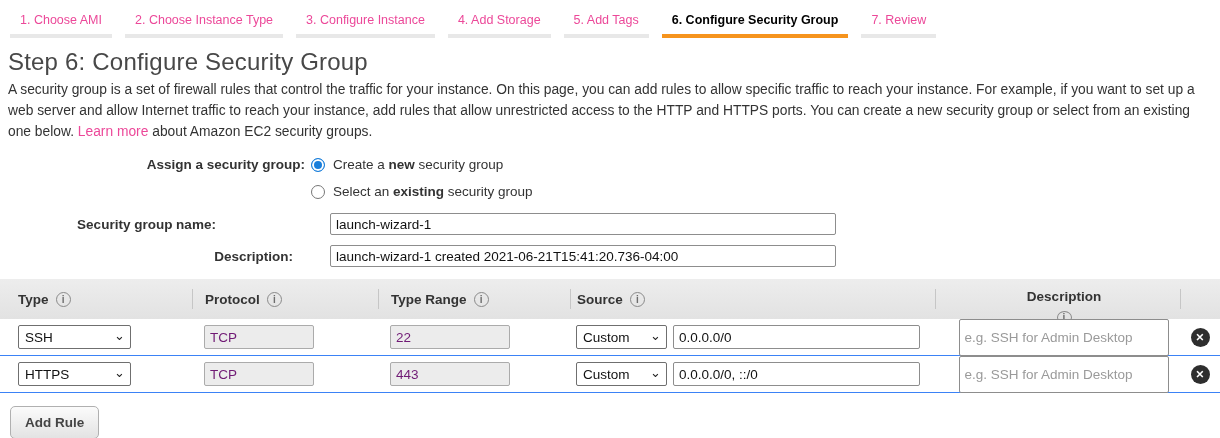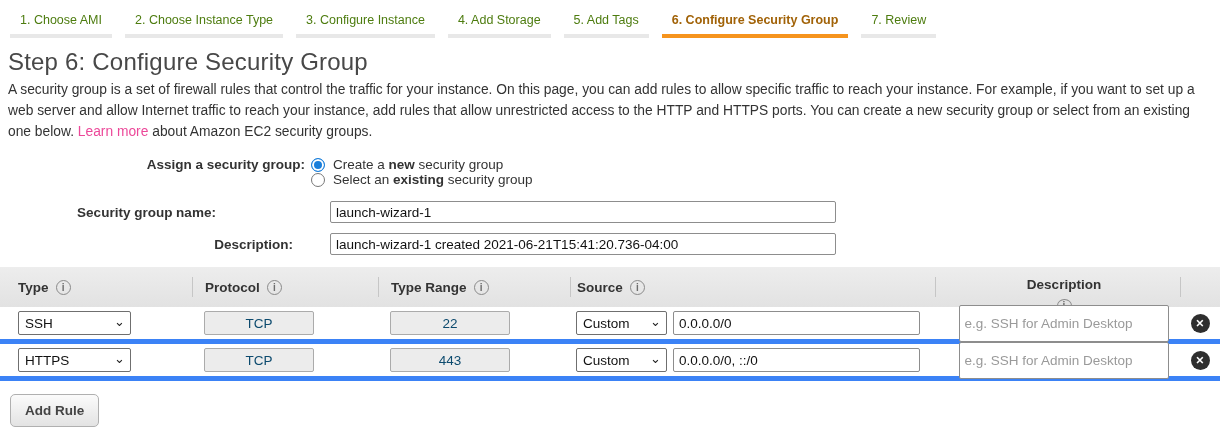--- a/index.html
+++ b/index.html
@@ -6,25 +6,25 @@
   html, body { margin:0; padding:0; }
   body {
     width: 1220px; height: 438px; overflow: hidden;
     background: #ffffff; color: #333;
     font-family: "Liberation Sans", sans-serif;
   }
 
   
   .tabs { display: flex; gap: 13px; padding: 7px 0 0 10px; }
   .tab {
-    font-size: 12.5px; color: #4d7c0f; cursor: pointer;
+    font-size: 12.5px; color: #ec4899; cursor: pointer;
     padding: 6px 10px 7px 10px; border-bottom: 4px solid #e8e8e8;
     white-space: nowrap;
   }
-  .tab.active { color: #a16207; font-weight: bold; border-bottom-color: #f6941d; }
+  .tab.active { color: #000000; font-weight: bold; border-bottom-color: #f6941d; }
 
   
   .page-title {
     margin: 10px 0 3px 8px; font-size: 24px; font-weight: 400; color: #484848;
     letter-spacing: 0.2px;
   }
   .intro {
     margin: 0 6px 0 8px; font-size: 13.8px; line-height: 21px; color: #333;
     max-width: 1208px;
   }
@@ -33,21 +33,21 @@
   
   .form { margin-top: 15px; font-size: 13.5px; }
   .form-row { display: flex; align-items: center; margin-bottom: 10px; }
   .form-label { width: 305px; text-align: right; font-weight: bold; color: #333; flex: 0 0 305px; }
   .radio-line { display: flex; align-items: center; margin-left: 6px; }
   .radio {
     width: 14px; height: 14px; border-radius: 50%; background: #fff;
     border: 1px solid #777; margin-right: 8px; flex: 0 0 14px; cursor: pointer;
   }
   .radio.checked { background: #1a7fdb; border-color: #1a7fdb; box-shadow: inset 0 0 0 2px #fff; }
-  .radio-rows { display: flex; flex-direction: column; }
+  .radio-rows { display: flex; flex-direction: column; gap: 12px; }
   .text-input {
     height: 22px; border: 1px solid #8d8d8d; border-radius: 2px;
     font-family: "Liberation Sans", sans-serif; font-size: 13.5px;
     padding: 0 5px; color: #111; background: #fff;
   }
   .wide-input { width: 506px; margin-left: 37px; }
 
   
   .rules-table { margin-top: 12px; width: 1220px; }
   .thead {
@@ -66,35 +66,35 @@
     color: #6d6d6d; font-size: 10px; font-weight: bold; font-style: normal;
     cursor: pointer; background: transparent;
   }
   .col-type  { width: 192px; padding-left: 18px; }
   .col-proto { width: 186px; padding-left: 12px; }
   .col-port  { width: 192px; padding-left: 12px; }
   .col-src   { width: 365px; padding-left: 6px; }
   .col-desc  { width: 245px; padding-left: 12px; flex-direction: column; }
   .col-del   { width: 40px;  display: flex; justify-content: center; }
 
-  .trow { display: flex; align-items: center; height: 37px; border-bottom: 5px solid #3b82f6; background: #fff; }
+  .trow { display: flex; align-items: center; height: 37px; border-bottom: 1px solid #3b82f6; background: #fff; }
   .trow .cell { display: flex; align-items: center; }
 
   .select {
     display: inline-flex; align-items: center; justify-content: space-between;
     height: 24px; border: 1px solid #6f6f6f; border-radius: 2px; background: #fff;
     padding: 0 5px 0 6px; font-size: 13.5px; color: #111; cursor: pointer;
   }
   .select .chevron { font-size: 13px; color: #222; margin-left: 8px; transform: translateY(-2px); }
   .type-select { width: 113px; }
   .src-select  { width: 91px; margin-right: 6px; }
 
   .dis-input {
     width: 110px; height: 24px; background: #ececec; border: 1px solid #ababab;
-    color: #0c4a6e; border-radius: 2px; text-align: center;
+    color: #701a75; border-radius: 2px;
   }
   .port-input { width: 120px; }
   .src-input  { width: 247px; height: 24px; }
   .desc-input { width: 210px; height: 37px; }
   .desc-input::placeholder, .text-input::placeholder { color: #9a9a9a; opacity: 1; }
 
   .delete-btn {
     width: 19px; height: 19px; border-radius: 50%; background: #2e2e2e;
     color: #fff; display: flex; align-items: center; justify-content: center;
     font-size: 10.5px; font-weight: bold; cursor: pointer; line-height: 1;

